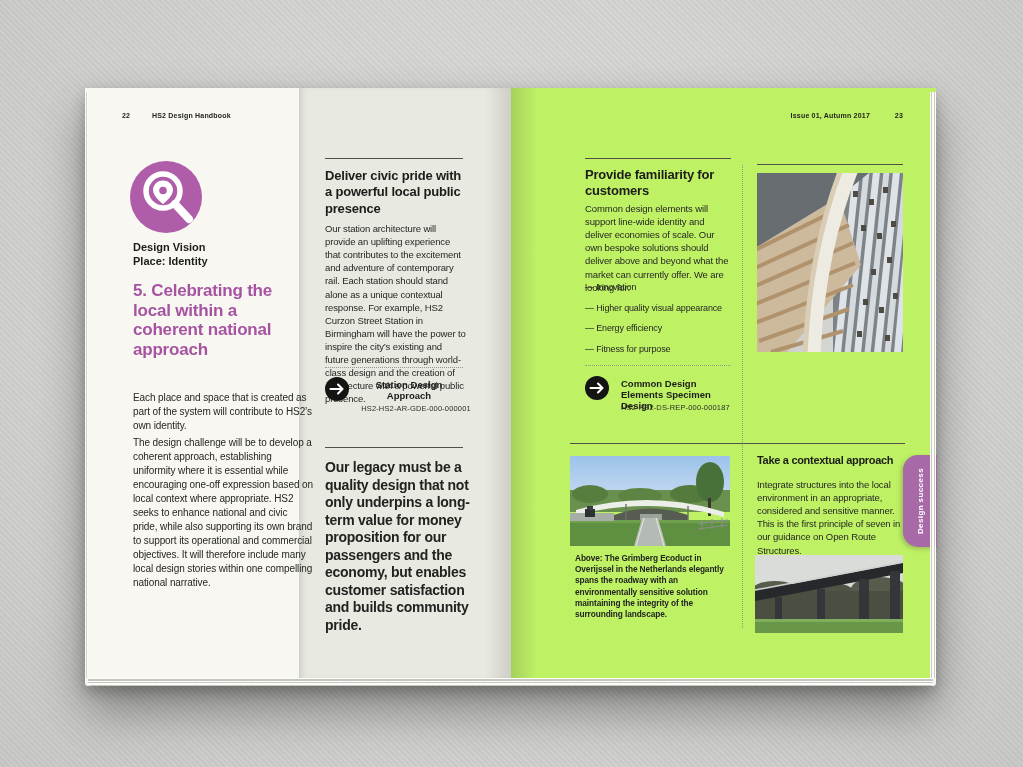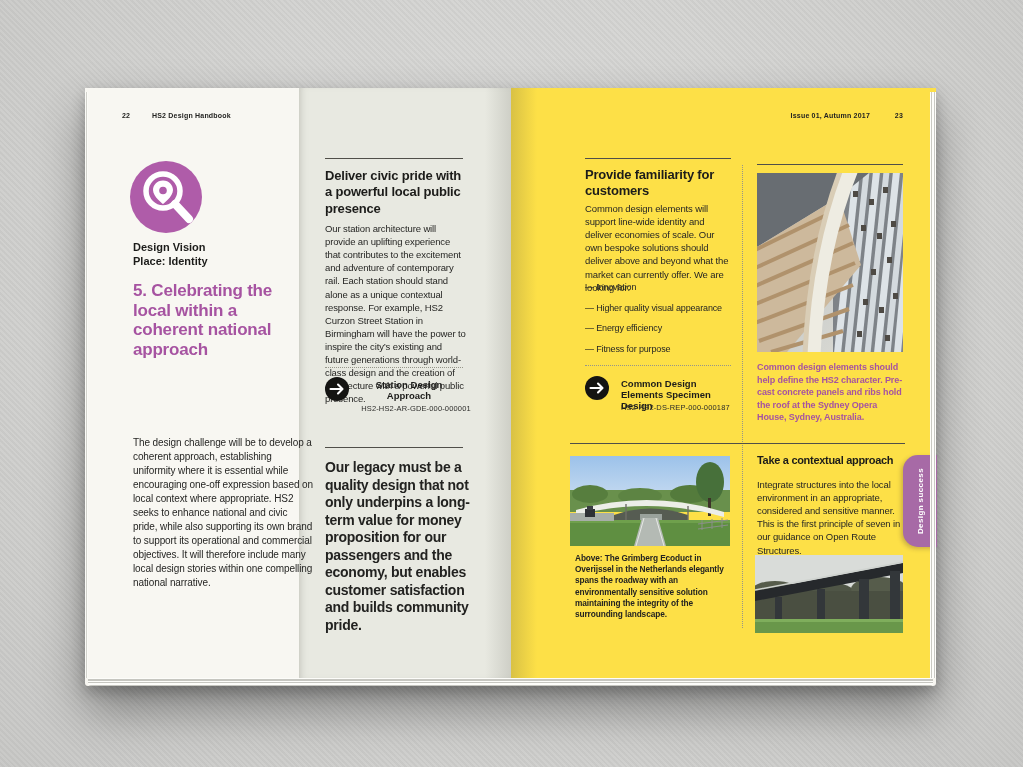--- a/index.html
+++ b/index.html
@@ -4,21 +4,21 @@
 <style>
   html,body{margin:0;padding:0;width:1023px;height:767px;overflow:hidden;
     font-family:"Liberation Sans",sans-serif;color:#1f1f1d;}
   body{background:radial-gradient(ellipse at 50% 42%, #dddddb 0%, #d3d3d1 55%, #c7c7c5 100%);}
   body::before{content:"";position:absolute;inset:0;pointer-events:none;
     background:repeating-linear-gradient(45deg, rgba(255,255,255,.045) 0 2px, rgba(0,0,0,.028) 2px 4px);}
   .abs{position:absolute;}
   .book{position:absolute;left:85px;top:88px;width:851px;height:598px;background:#f7f6f1;
     border-radius:3px;box-shadow:0 24px 48px rgba(0,0,0,.38),0 6px 14px rgba(0,0,0,.22);}
   .left-page{position:absolute;left:0;top:0;width:426px;height:590px;background:#f8f7f2;}
-  .right-page{position:absolute;left:426px;top:0;width:425px;height:590px;background:#fde047;}
+  .right-page{position:absolute;left:426px;top:0;width:425px;height:590px;background:#bef264;}
   .sage-panel{position:absolute;left:214px;top:0;width:212px;height:590px;background:#e8e9e1;
     box-shadow:inset 6px 0 8px -6px rgba(90,90,80,.35);}
   .gutter-l{position:absolute;right:0;top:0;width:26px;height:590px;
     background:linear-gradient(to right, rgba(70,70,60,0) 0%, rgba(70,70,60,.16) 100%);}
   .gutter-r{position:absolute;left:0;top:0;width:26px;height:590px;
     background:linear-gradient(to left, rgba(70,70,60,0) 0%, rgba(70,70,60,.20) 100%);}
   .edge-bottom{position:absolute;left:3px;right:3px;bottom:0;height:8px;border-radius:0 0 3px 3px;
     background:repeating-linear-gradient(to bottom,#fdfdfa 0 1.4px,#c6c6c0 1.4px 2.6px);}
   .edge-right{position:absolute;right:0;top:4px;bottom:8px;width:6px;
     background:repeating-linear-gradient(to right,#fdfdfa 0 1.3px,#c9c9c3 1.3px 2.4px);}
@@ -71,20 +71,21 @@
       </svg>
     </div>
 
     <div class="abs kicker" style="left:48px;top:152px;">
       <div>Design Vision</div>
       <div>Place: Identity</div>
     </div>
 
     <div class="abs purple-h" style="left:48px;top:193px;width:160px;">5. Celebrating the local within a coherent national approach</div>
 
+    <div class="abs sbody" style="left:48px;top:303px;width:180px;">Each place and space that is created as part of the system will contribute to HS2’s own identity.</div>
     <div class="abs sbody" style="left:48px;top:348px;width:180px;">The design challenge will be to develop a coherent approach, establishing uniformity where it is essential while encouraging one-off expression based on local context where appropriate. HS2 seeks to enhance national and civic pride, while also supporting its own brand to support its operational and commercial objectives. It will therefore include many local design stories within one compelling national narrative.</div>
 
     <div class="abs hrule" style="left:240px;top:70px;width:138px;"></div>
     <div class="abs colh" style="left:240px;top:80px;width:142px;">Deliver civic pride with a powerful local public presence</div>
     <div class="abs cbody" style="left:240px;top:134px;width:142px;">Our station architecture will provide an uplifting experience that contributes to the excitement and adventure of contemporary rail. Each station should stand alone as a unique contextual response. For example, HS2 Curzon Street Station in Birmingham will have the power to inspire the city’s existing and future generations through world-class design and the creation of architecture with a powerful public presence.</div>
 
     <div class="abs dotrule" style="left:240px;top:279px;width:138px;"></div>
 
     <div class="arrowrow" style="left:240px;top:289px;width:140px;height:44px;text-align:center;">
       <div class="arrowcirc">
@@ -180,21 +181,20 @@
             <path d="M-4 114 L96 70"></path>
           <path d="M-4 132 L98 90"></path>
             <path d="M-2 150 L96 112"></path>
             <path d="M2 168 L92 136"></path>
           <path d="M14 179 L86 158"></path>
         </g>
         <path d="M94 -4 Q60 80 56 183" stroke="#eeece2" stroke-width="15" fill="none"></path>
         <path d="M84 -4 Q52 80 48 183" stroke="#d9cdb6" stroke-width="5" fill="none"></path>
       </svg>
     </div>
-    <div class="abs pcap" style="left:246px;top:273px;width:148px;">Common design elements should help define the HS2 character. Pre-cast concrete panels and ribs hold the roof at the Sydney Opera House, Sydney, Australia.</div>
 
     <div class="abs hrule" style="left:59px;top:355px;width:335px;"></div>
 
     <div class="abs" style="left:59px;top:368px;width:160px;height:90px;">
       <svg class="photo" width="160" height="90" viewBox="0 0 160 90" preserveAspectRatio="none">
         <defs>
           <linearGradient id="sky" x1="0" y1="0" x2="0" y2="1">
             <stop offset="0" stop-color="#9cc2ea"></stop>
               <stop offset="1" stop-color="#cfe0f2"></stop>
           </linearGradient>

